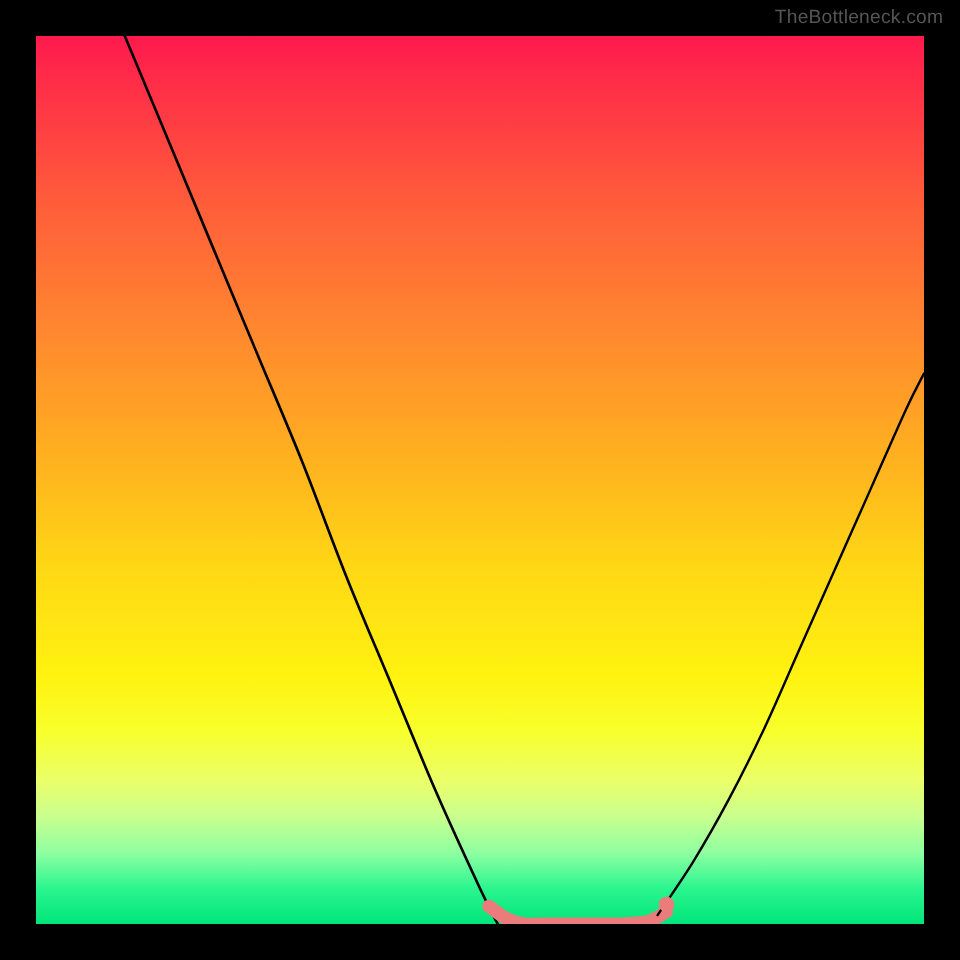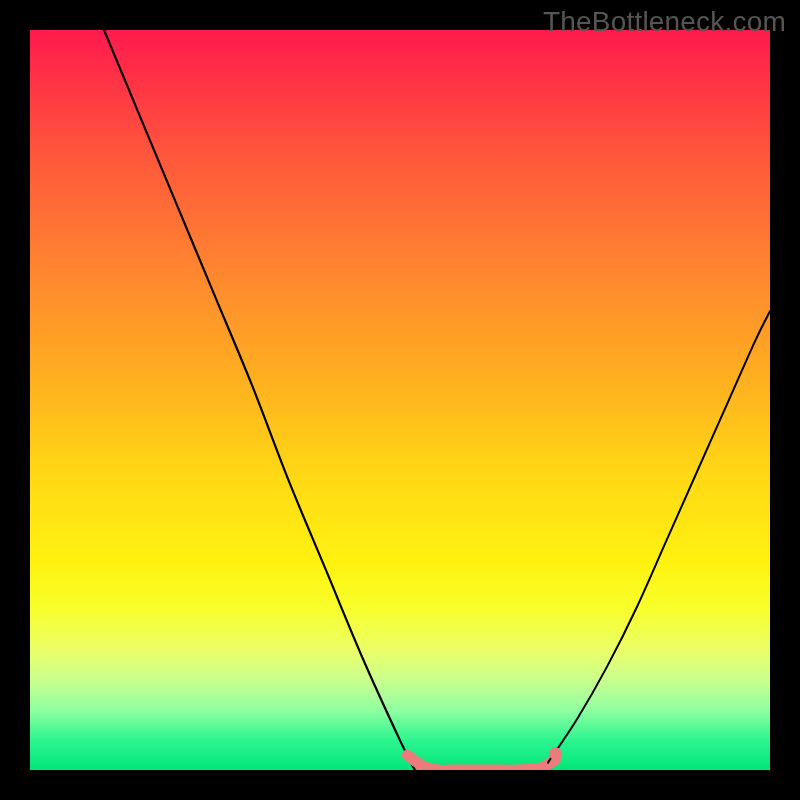--- a/index.html
+++ b/index.html
@@ -46,21 +46,21 @@
     width: 740px;
     height: 740px;
     overflow: visible;
   }
   .watermark {
     position: absolute;
     top: 6px;
     right: 14px;
     color: #555;
     font-family: Arial, Helvetica, sans-serif;
-    font-size: 28px;
+    font-size: 16px;
     letter-spacing: 0.2px;
   }
 </style>
 </head>
 <body>
 
 <div class="chart-wrap">
 
   <div class="plot-area">
     <svg viewBox="0 0 740 740">

